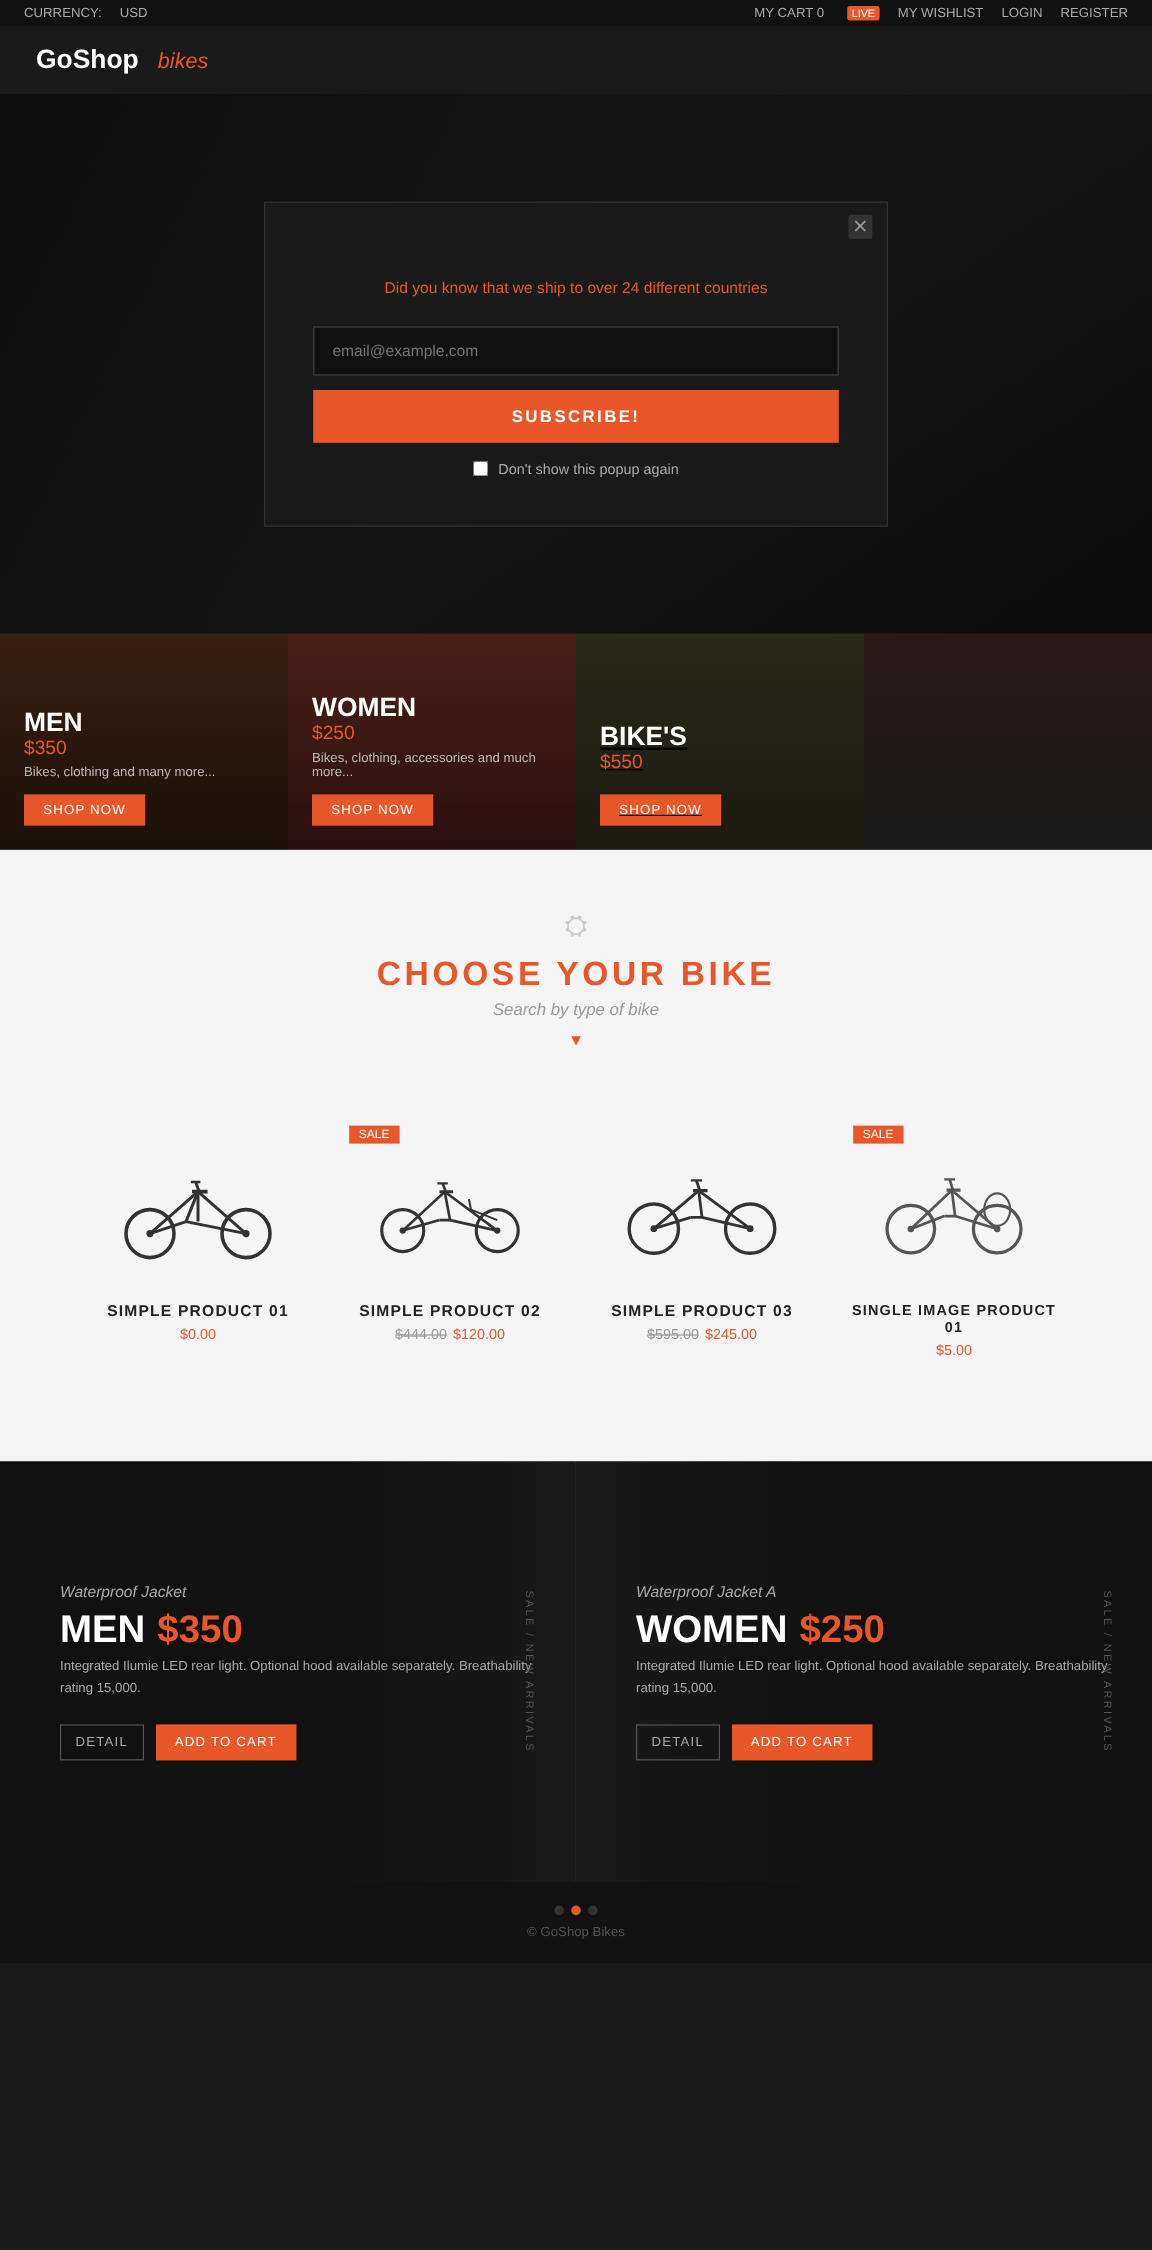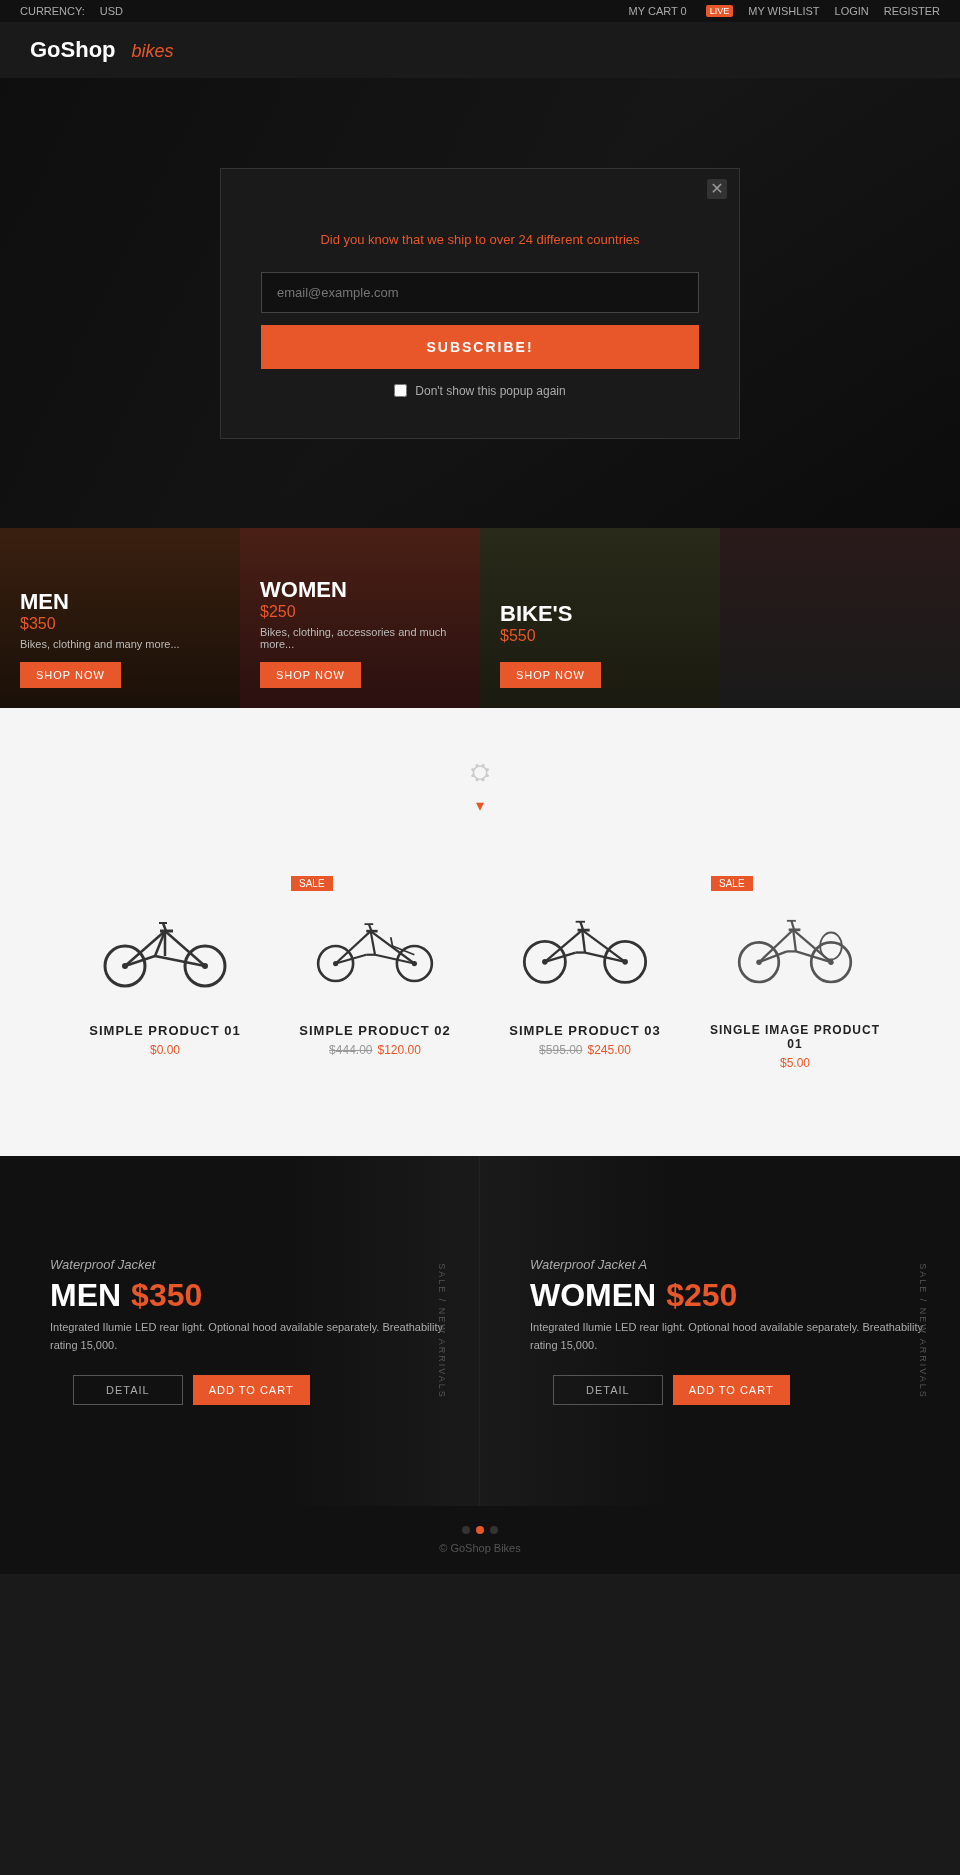--- a/index.html
+++ b/index.html
@@ -272,29 +272,28 @@
       color: #fff;
       margin-bottom: 5px;
       display: flex;
       align-items: baseline;
       gap: 10px;
     }
     .featured-price { color: #e8572a; font-size: 32px; font-weight: bold; }
     .featured-desc { color: #aaa; font-size: 11px; line-height: 1.6; margin-bottom: 20px; }
     .featured-actions { display: flex; gap: 10px; }
     .btn-detail {
-      padding: 8px 32px;
+      padding: 8px 12px;
       background: transparent;
       border: 1px solid #555;
       color: #aaa;
       font-size: 11px;
       text-transform: uppercase;
       cursor: pointer;
       letter-spacing: 1px;
-      margin-left: 23px;
     }
     .btn-add-cart {
       padding: 8px 16px;
       background: #e8572a;
       border: none;
       color: #fff;
       font-size: 11px;
       text-transform: uppercase;
       cursor: pointer;
       letter-spacing: 1px;
@@ -372,32 +371,37 @@
     <div class="panel-price">$350</div>
     <div class="panel-desc">Bikes, clothing and many more...</div>
     <button class="panel-btn">SHOP NOW</button>
   </div>
   <div class="category-panel" style="background: linear-gradient(to bottom, #4a2015 0%, #2a1010 100%);">
     <div class="panel-label">WOMEN</div>
     <div class="panel-price">$250</div>
     <div class="panel-desc">Bikes, clothing, accessories and much more...</div>
     <button class="panel-btn">SHOP NOW</button>
   </div>
-  <div class="category-panel" style="background: linear-gradient(to bottom, #2a2a1a 0%, #1a1a10 100%);">
+  <div class="category-panel" style="background: linear-gradient(to bottom, #2a2a1a 0%, #1a1a10 100%); text-decoration: underline;">
     <div class="panel-label">BIKE'S</div>
     <div class="panel-price">$550</div>
     <div class="panel-desc"></div>
     <button class="panel-btn">SHOP NOW</button>
   </div>
   <div class="category-panel" style="background: linear-gradient(to bottom, #2a1a1a 0%, #1a1a1a 100%);">
   </div>
 </div>
 
 <div class="section-choose">
   <div class="section-choose-icon">⛭</div>
+  <div class="section-title">
+    <span>CHOOSE YOUR</span>
+    <span style="color:#e8572a;"> <span>BIKE</span></span>
+  </div>
+  <div class="section-subtitle">Search by type of bike</div>
   <div class="section-arrow">▾</div>
 
   <div class="products-grid">
 
     <div class="product-card">
       <div class="product-img-placeholder">
         <svg class="bike-svg" viewBox="0 0 140 90" xmlns="http://www.w3.org/2000/svg">
           <circle cx="30" cy="65" r="20" fill="none" stroke="#333" stroke-width="3"></circle>
           <circle cx="110" cy="65" r="20" fill="none" stroke="#333" stroke-width="3"></circle>
           <circle cx="30" cy="65" r="3" fill="#333"></circle>

